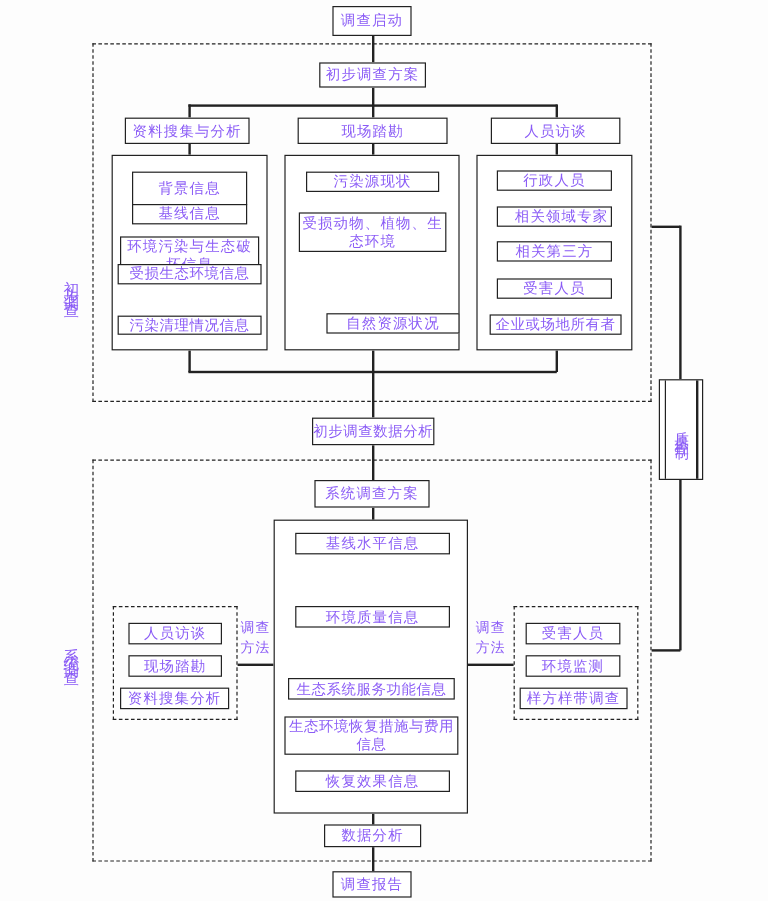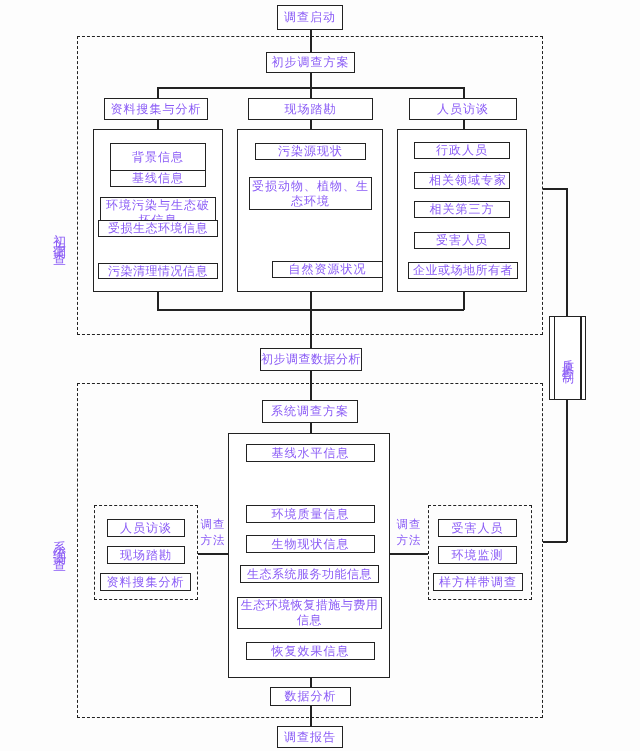--- a/index.html
+++ b/index.html
@@ -102,21 +102,20 @@
   <div class="box" style="left:414px;top:201px;width:96px;height:17px;">相关第三方</div>
   <div class="box" style="left:414px;top:232px;width:96px;height:17px;">受害人员</div>
   <div class="box tight" style="left:408px;top:262px;width:110px;height:17px;">企业或场地所有者</div>
 
   <div class="box tight" style="left:260px;top:348px;width:102px;height:23px;">初步调查数据分析</div>
   <div class="box" style="left:262px;top:400px;width:96px;height:23px;">系统调查方案</div>
 
   <div class="holder" style="left:228px;top:433px;width:162px;height:245px;"></div>
   <div class="box" style="left:246px;top:444px;width:129px;height:18px;">基线水平信息</div>
   <div class="box" style="left:246px;top:505px;width:129px;height:18px;">环境质量信息</div>
-  <div class="box" style="left:246px;top:535px;width:129px;height:18px;">生物现状信息</div>
   <div class="box tight" style="left:240px;top:565px;width:139px;height:18px;">生态系统服务功能信息</div>
   <div class="box tight" style="left:237px;top:597px;width:145px;height:32px;">生态环境恢复措施与费用信息</div>
   <div class="box" style="left:246px;top:642px;width:129px;height:18px;">恢复效果信息</div>
 
   <div class="mlabel" style="left:197px;top:517px;">调查方法</div>
   <div class="mlabel" style="left:393px;top:517px;">调查方法</div>
 
   <div class="frame" style="left:94px;top:505px;width:104px;height:95px;"></div>
   <div class="box" style="left:107px;top:519px;width:78px;height:18px;">人员访谈</div>
   <div class="box" style="left:107px;top:546px;width:78px;height:18px;">现场踏勘</div>

